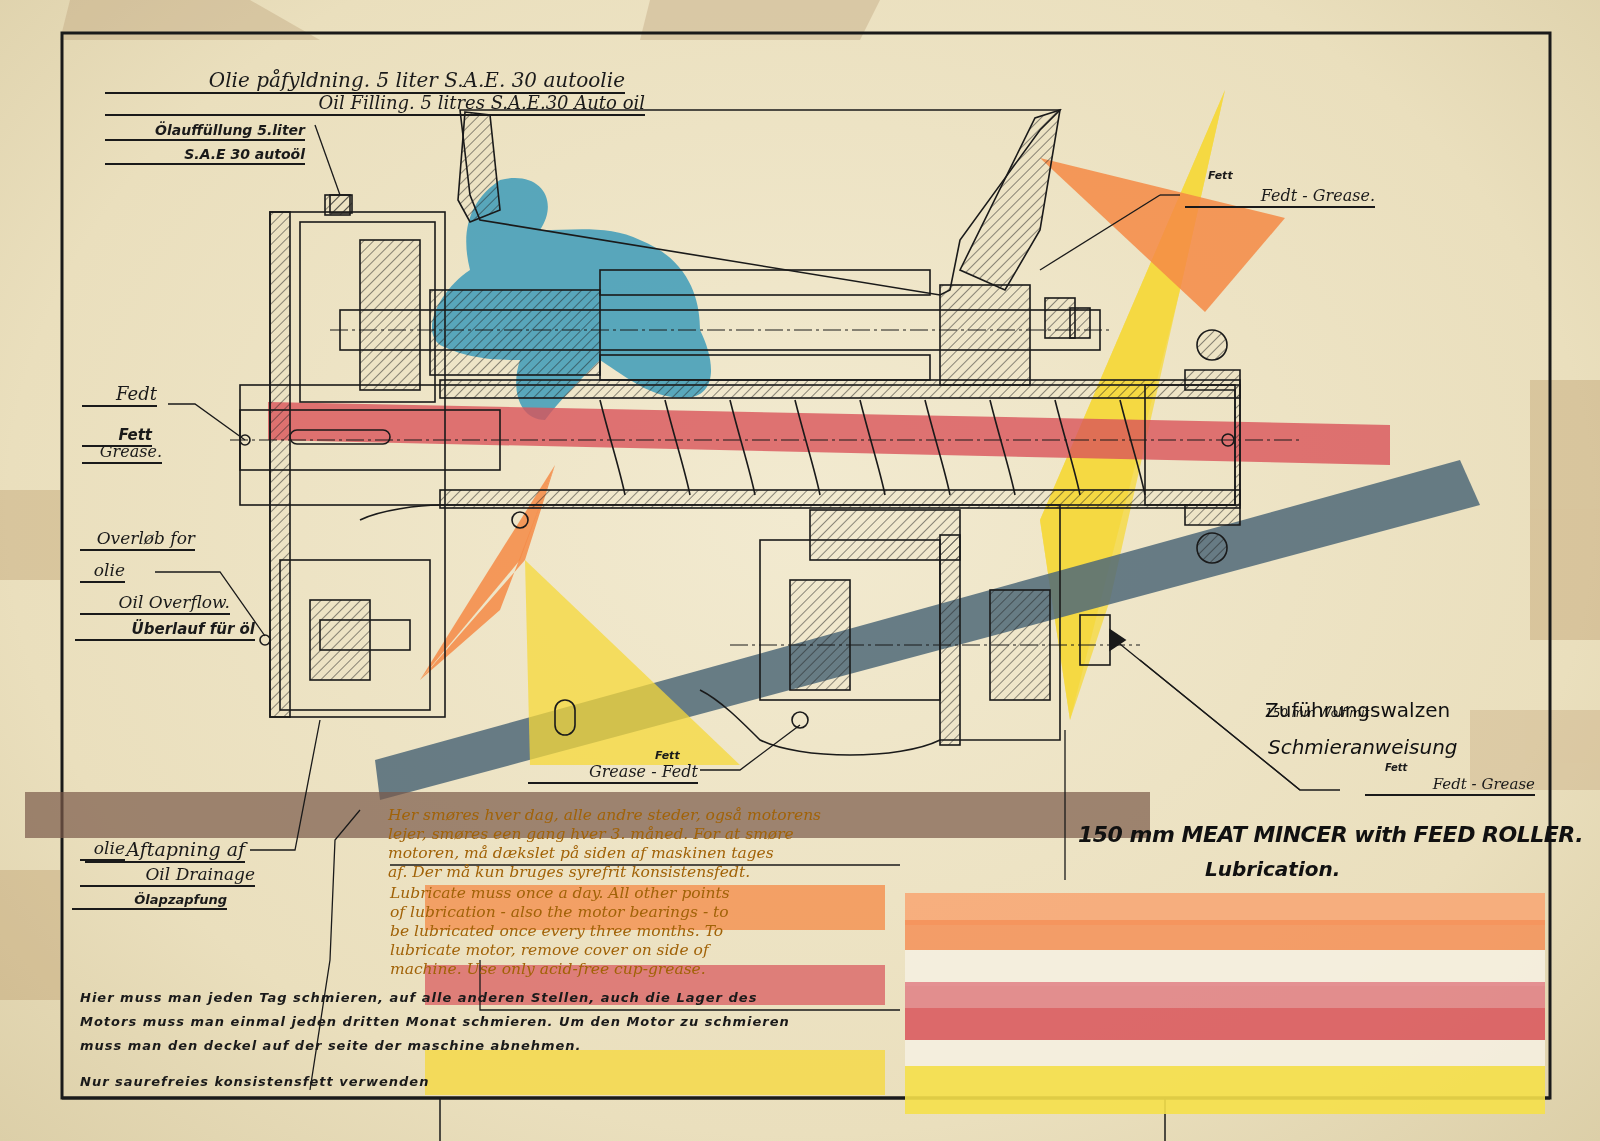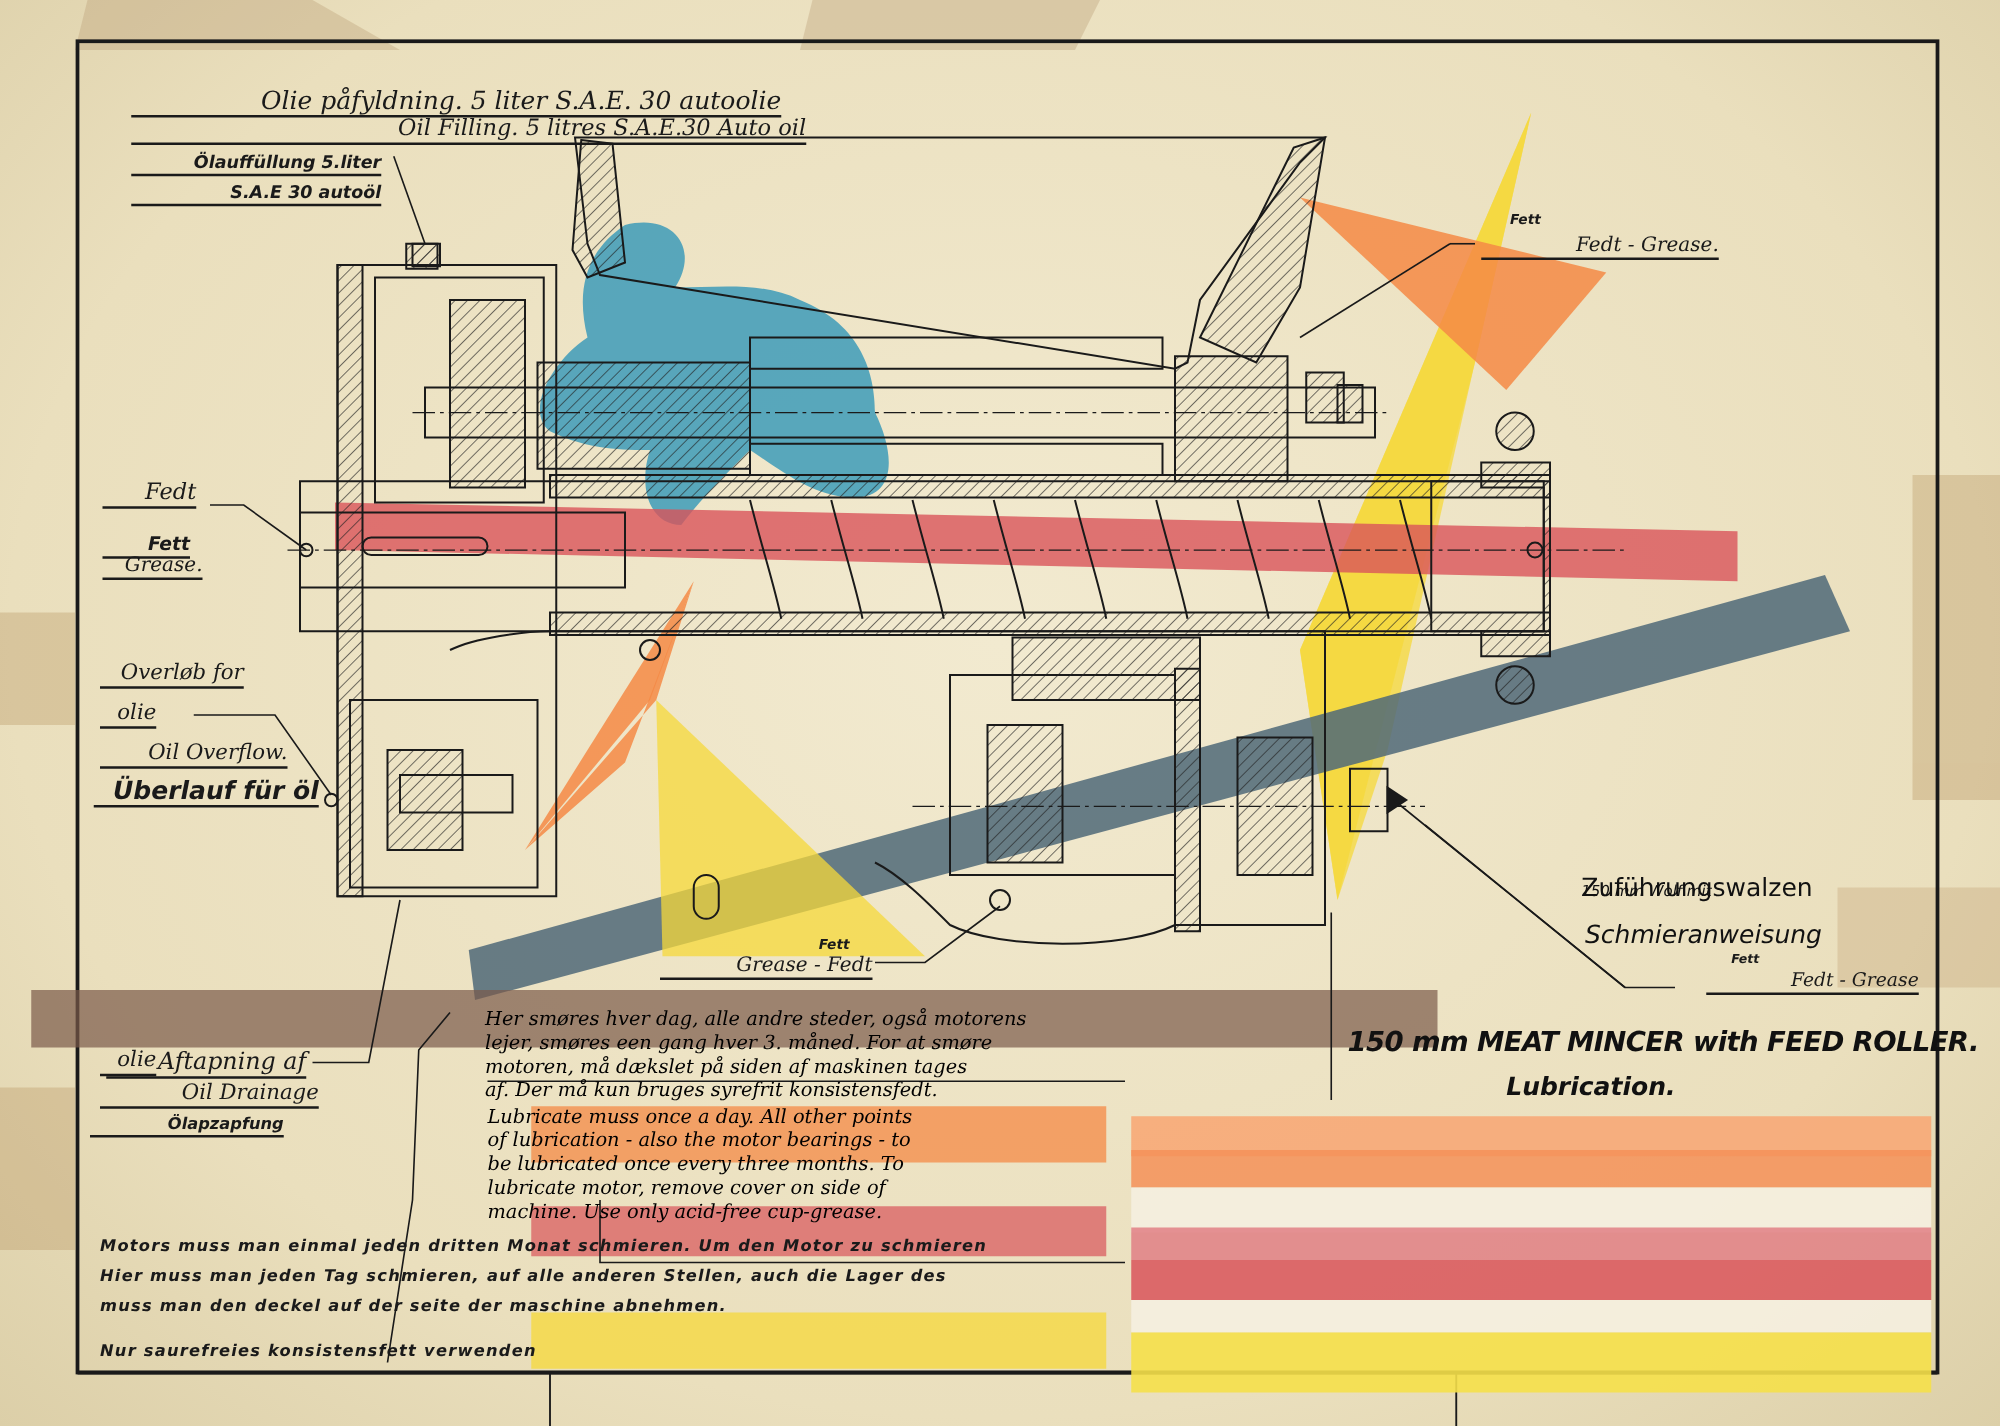--- a/index.html
+++ b/index.html
@@ -5,21 +5,21 @@
   html, body { margin:0; padding:0; }
   body { width:1600px; height:1141px; position:relative; overflow:hidden;
          background:#e9dfc0; font-family:"DejaVu Sans", sans-serif; }
   .sheet { position:absolute; left:0; top:0; width:1600px; height:1141px;
            background: radial-gradient(ellipse at 50% 45%, #f2ead0 0%, #eadfbd 70%, #dccfa8 100%); }
   svg.art { position:absolute; left:0; top:0; }
   .lbl { position:absolute; color:#1a1a1a; white-space:nowrap; font-style:italic; line-height:1;text-align:right; }
   .hand { font-family:"DejaVu Serif", serif; font-style:italic; }
   .print { font-family:"DejaVu Sans", sans-serif; font-weight:bold; font-style:italic; }
   .ul { border-bottom:2px solid #1a1a1a; padding-bottom:2px; }
-  .para { position:absolute; color:#000000; font-family:"DejaVu Serif", serif; font-style:italic; line-height:19px; font-size:15.5px; }
+  .para { position:absolute; color:#a16207; font-family:"DejaVu Serif", serif; font-style:italic; line-height:19px; font-size:15.5px; }
   .para div { white-space:nowrap; }
   .de { position:absolute; font-family:"DejaVu Sans", sans-serif; font-style:italic; font-weight:bold; font-size:13px; color:#1a1a1a; line-height:24px; letter-spacing:1px; }
   .de div { white-space:nowrap; }
   .title { position:absolute; font-family:"DejaVu Sans", sans-serif; color:#111; white-space:nowrap; }
 </style>
 </head>
 <body>
 
 <div class="sheet"></div>
 
@@ -159,21 +159,21 @@
 <div class="lbl print ul" style="left:105px;top:123px;font-size:14px;width:200px;">Ölauffüllung 5.liter</div>
 <div class="lbl print ul" style="left:105px;top:147px;font-size:14px;width:200px;">S.A.E 30 autoöl</div>
 
 <div class="lbl hand ul" style="left:82px;top:385px;font-size:18px;width:75px;">Fedt</div>
 <div class="lbl hand ul" style="left:82px;top:406px;font-size:16px;width:80px;margin-top:38px;">Grease.</div>
 <div class="lbl print ul" style="left:82px;top:428px;font-size:15px;width:70px;">Fett</div>
 
 <div class="lbl hand ul" style="left:80px;top:530px;font-size:17px;width:115px;">Overløb for</div>
 <div class="lbl hand ul" style="left:80px;top:562px;font-size:17px;width:45px;">olie</div>
 <div class="lbl hand ul" style="left:80px;top:594px;font-size:17px;width:150px;">Oil Overflow.</div>
-<div class="lbl print ul" style="left:75px;top:622px;font-size:20px;width:180px;">Überlauf für öl</div>
+<div class="lbl print ul" style="left:75px;top:622px;font-size:15px;width:180px;">Überlauf für öl</div>
 
 <div class="lbl hand ul" style="left:85px;top:840px;font-size:19px;width:160px;">Aftapning af</div>
 <div class="lbl hand ul" style="left:80px;top:840px;font-size:17px;width:45px;">olie</div>
 <div class="lbl hand ul" style="left:80px;top:866px;font-size:17px;width:175px;">Oil Drainage</div>
 <div class="lbl print ul" style="left:72px;top:893px;font-size:13px;width:155px;">Ölapzapfung</div>
 
 <div class="lbl print" style="left:1208px;top:170px;font-size:11px;">Fett</div>
 <div class="lbl hand ul" style="left:1185px;top:188px;font-size:16px;width:190px;">Fedt - Grease.</div>
 
 <div class="lbl print" style="left:655px;top:750px;font-size:11px;">Fett</div>
@@ -197,17 +197,17 @@
 
 <div class="para" style="left:390px;top:884px;">
   <div>Lubricate muss once a day. All other points</div>
   <div>of lubrication  - also the motor bearings - to</div>
   <div>be lubricated once every three months. To</div>
   <div>lubricate motor, remove cover on side of</div>
   <div>machine. Use only acid-free cup-grease.</div>
 </div>
 
 <div class="de" style="left:80px;top:986px;">
+  <div>Hier muss man jeden Tag schmieren, auf alle anderen Stellen, auch die Lager des</div>
   <div>Motors muss man einmal jeden dritten Monat schmieren. Um den Motor zu schmieren</div>
-  <div>Hier muss man jeden Tag schmieren, auf alle anderen Stellen, auch die Lager des</div>
   <div>muss man den deckel auf der seite der maschine abnehmen.</div>
 </div>
 <div class="de" style="left:80px;top:1070px;">Nur saurefreies konsistensfett verwenden</div>
 
 </body></html>

